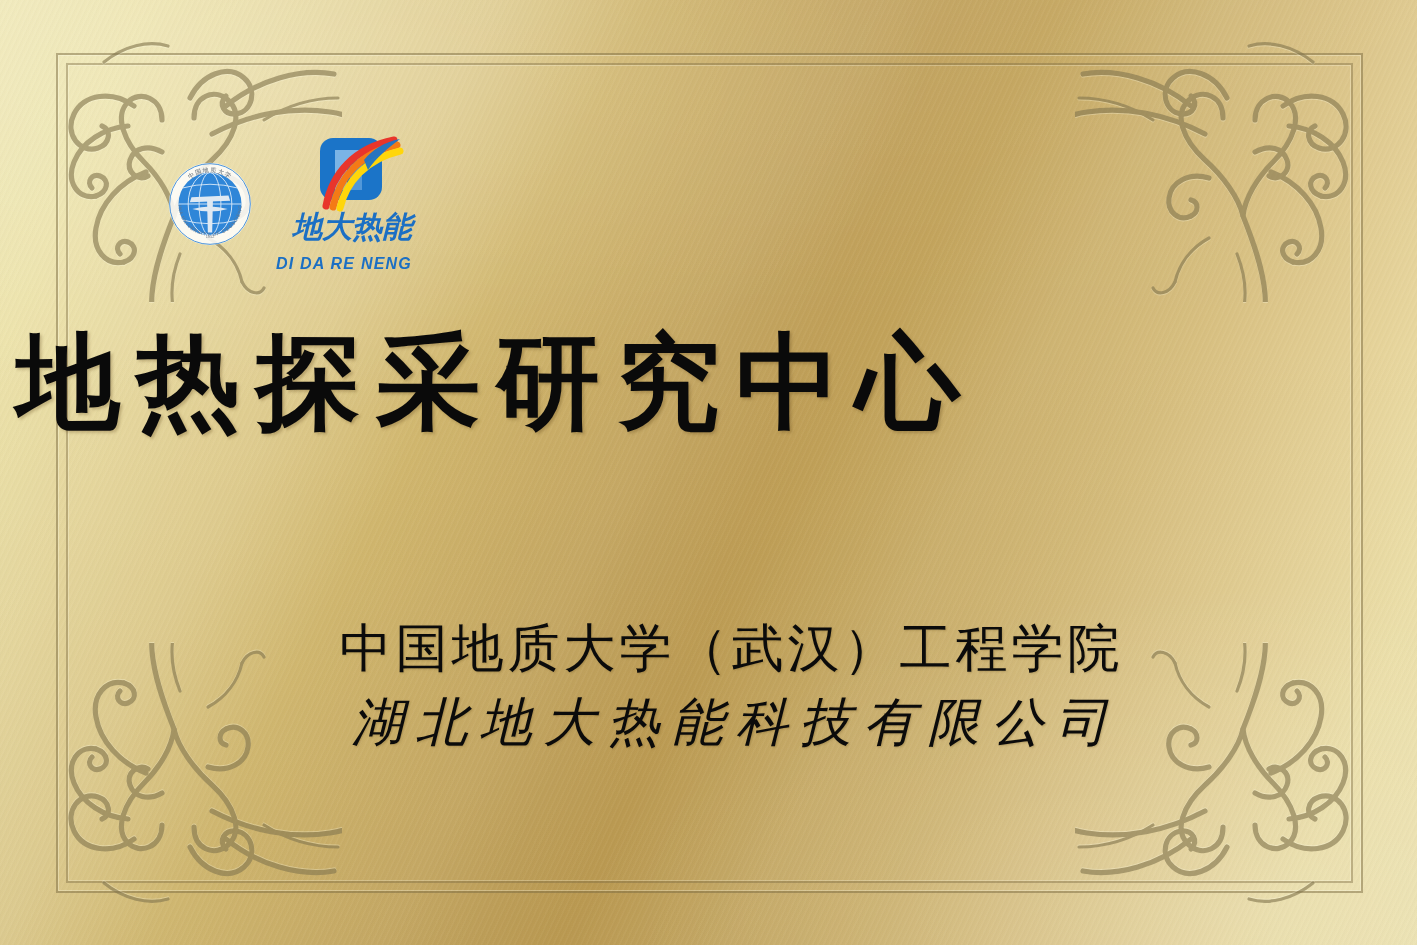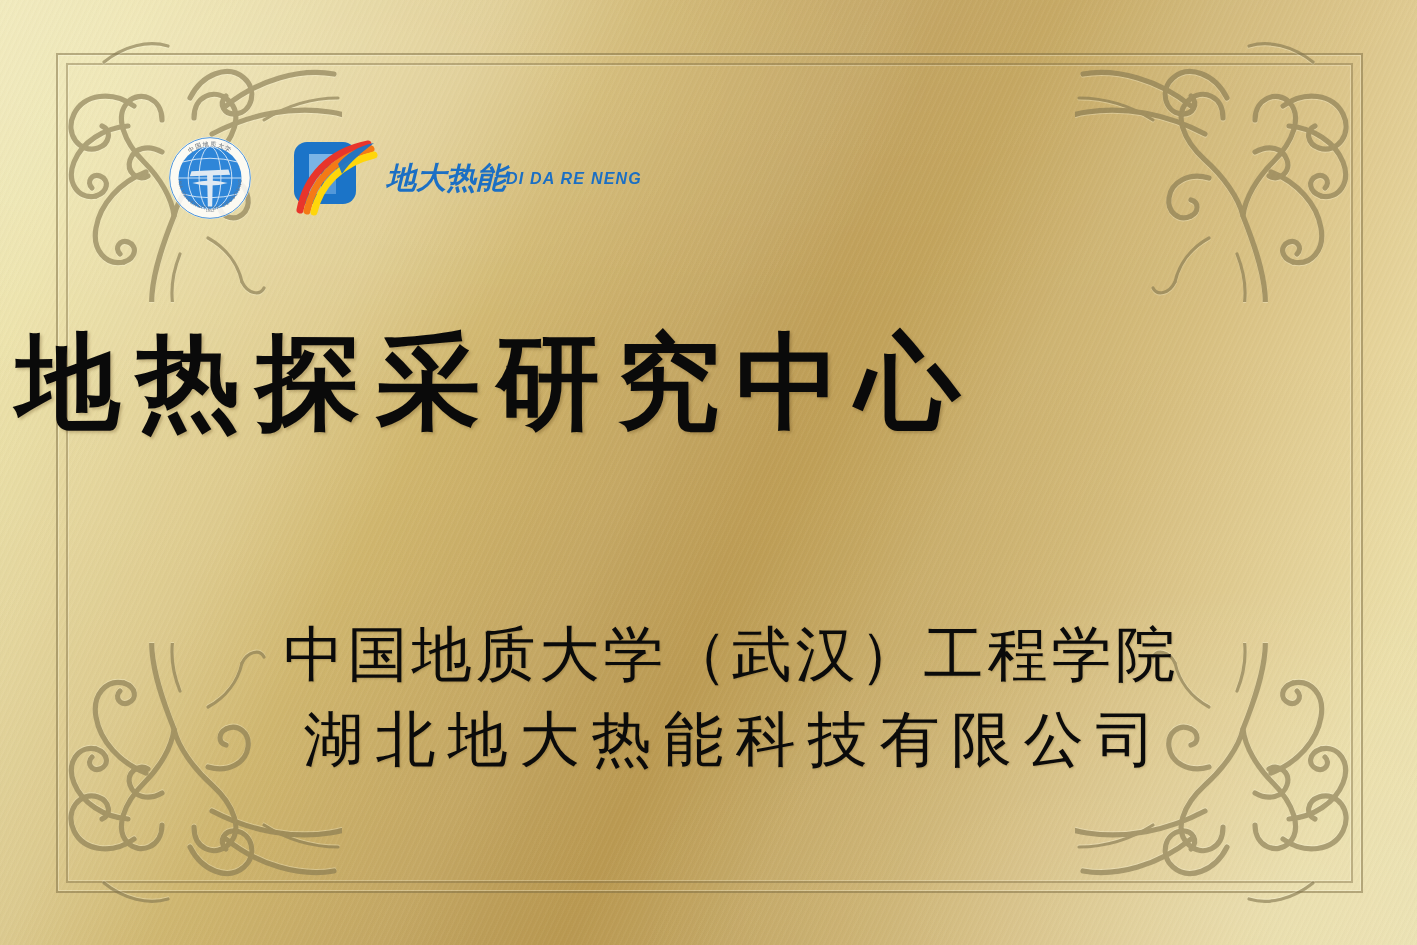--- a/index.html
+++ b/index.html
@@ -76,27 +76,27 @@
   #orn-bl{left:12px;bottom:2px;transform:scaleY(-1);}
   #orn-br{right:12px;bottom:2px;transform:scale(-1,-1);}
   .ornament svg{display:block;width:100%;height:100%;
                 filter:drop-shadow(0 1px 0 rgba(255,255,235,.45));}
 
   
   #logo-row{position:absolute;left:168px;top:136px;display:flex;align-items:center;gap:24px;}
 
   #seal{width:84px;height:84px;display:block;}
 
-  #ddrn{display:flex;align-items:center;}
+  #ddrn{display:flex;flex-direction:column;align-items:flex-end;}
   #ddrn-mark{width:110px;height:76px;display:block;}
   #ddrn-py{
     font-family:"Liberation Sans",sans-serif;
     font-style:italic;font-weight:bold;
     font-size:16px;letter-spacing:1.2px;
-    color:#1b6fc4;line-height:1;margin-top:2px;
+    color:#1b6fc4;line-height:1;margin-top:14px;
     white-space:nowrap;
   }
 
   
   #title{
     position:absolute;left:0;right:0;top:326px;
     text-align:left;
     font-family:"DejaVu Sans","Liberation Sans",sans-serif;
     font-weight:bold;
     font-size:104px;line-height:1.08;
@@ -108,26 +108,26 @@
   }
   #subtitle{
     position:absolute;left:0;right:0;top:612px;
     text-align:center;
     font-family:"DejaVu Sans","Liberation Sans",sans-serif;
     font-weight:normal;
     color:#0b0b0b;
     white-space:nowrap;
   }
   .sub-line{
-    font-size:60px;line-height:1.42;
+    font-size:52px;line-height:1.42;
     letter-spacing:4px;text-indent:4px;
     text-shadow:1px 1px 2px rgba(90,66,20,.25);
     padding-left:42px;
   }
-  .sub-line.spaced{letter-spacing:12px;text-indent:12px;}
+  .sub-line.spaced{letter-spacing:12px;text-indent:12px;font-style:italic;}
 </style>
 </head>
 <body>
 
 <div id="plaque">
 
   <div id="sheen"></div>
   <div id="brush"></div>
 
   <div class="frame" id="frame-outer"></div>

